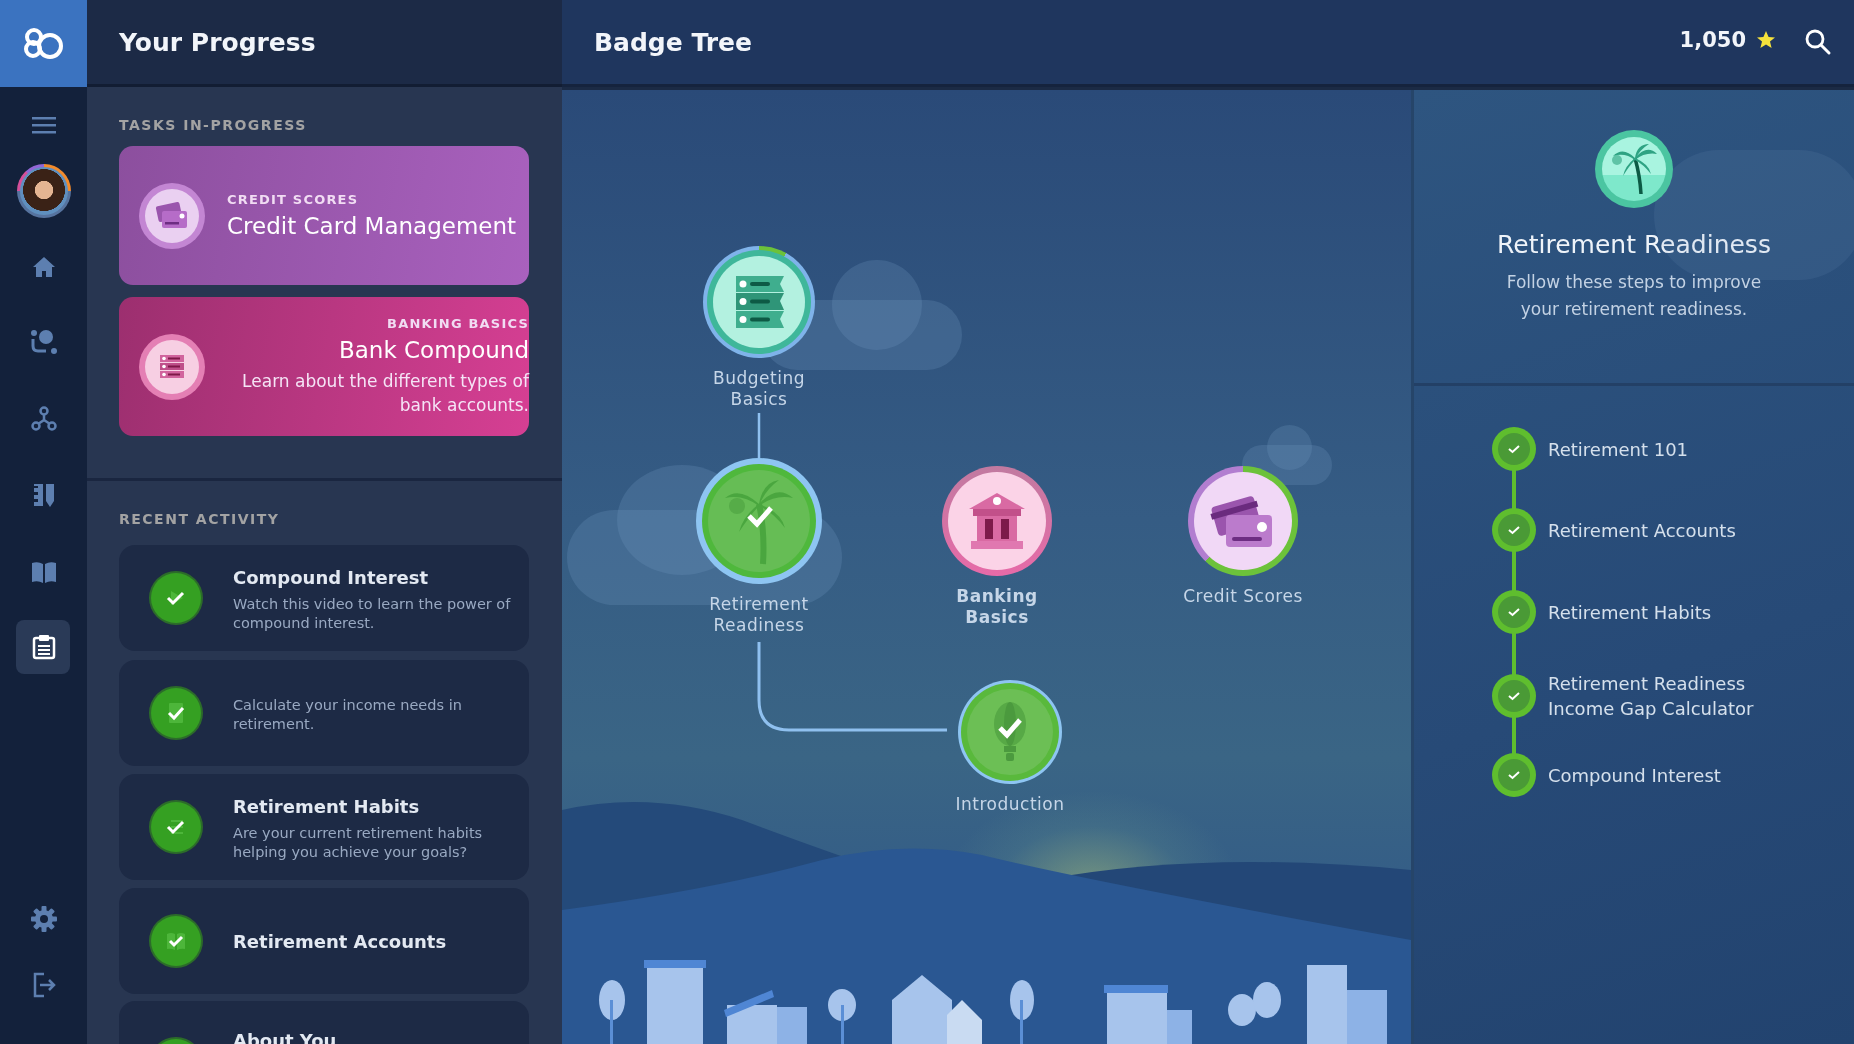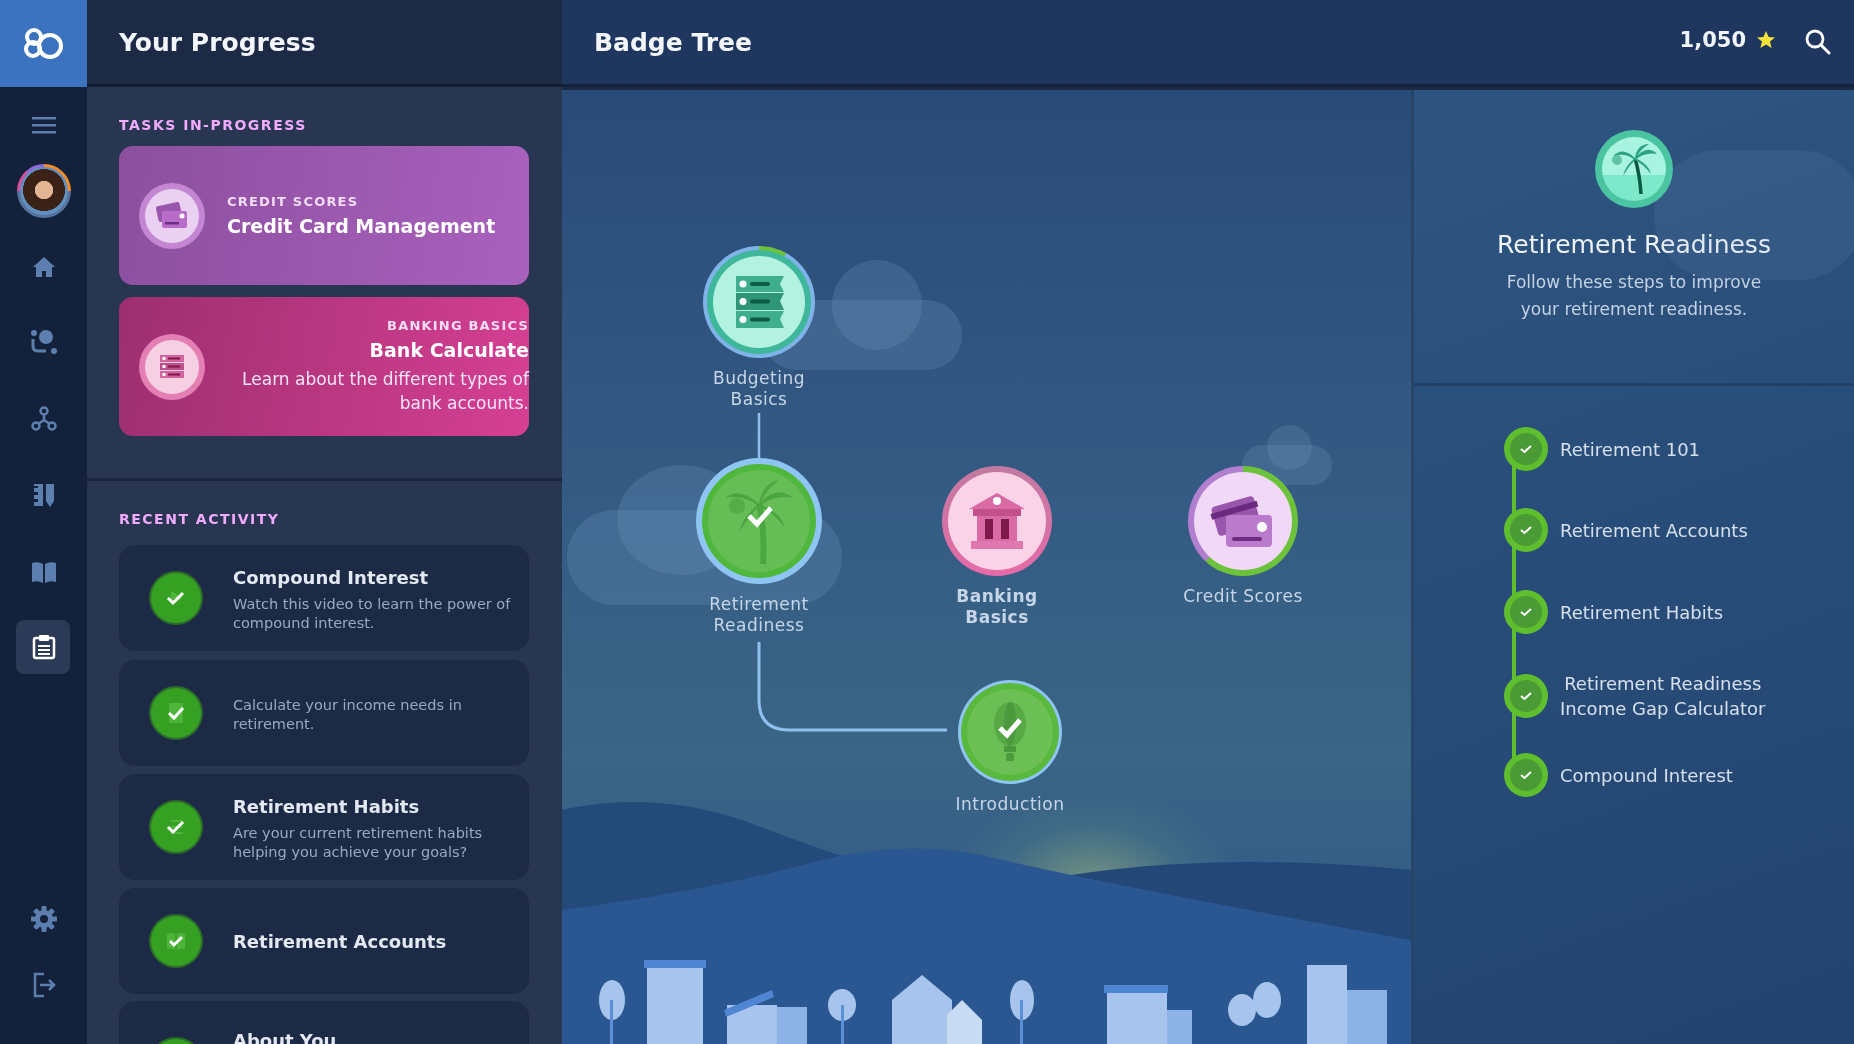--- a/index.html
+++ b/index.html
@@ -14,27 +14,27 @@
   .rail .active-bg { position: absolute; left: 16px; width: 54px; height: 54px; border-radius: 8px; background: #2a3a57; }
   .avatar { width: 54px; height: 54px; border-radius: 50%; padding: 3px;
     background: conic-gradient(#f28a2b 0 25%, #56739f 25% 75%, #d54f9a 75% 88%, #9266d6 88% 100%); }
   .avatar .face { width: 100%; height: 100%; border-radius: 50%;
     background: radial-gradient(circle at 50% 48%, #e4b592 0 26%, #3a2216 27% 60%, #5f8fbe 61%); }
 
   
   .lp { position: absolute; left: 87px; top: 0; width: 475px; height: 1044px; background: #283651; }
   .lp-head { height: 87px; background: #1c2a46; display: flex; align-items: center; padding-left: 32px; border-bottom: 3px solid #121d33; }
   .lp-head h1 { font-size: 25px; font-weight: bold; color: #f2f5fa; }
-  .section-label { font-size: 14px; letter-spacing: 1.5px; color: #f0abfc; font-weight: bold; padding-left: 32px; }
+  .section-label { font-size: 14px; letter-spacing: 1.5px; color: #a3a3a3; font-weight: bold; padding-left: 32px; }
   .task { position: absolute; left: 32px; width: 410px; height: 139px; border-radius: 14px; display: flex; align-items: center; }
   .task.purple { background: linear-gradient(100deg, #8c4f9e 0%, #a961be 100%); }
   .task.pink { background: linear-gradient(100deg, #9c2f6f 0%, #d63f93 100%); }
   .task .ticon { width: 66px; height: 66px; border-radius: 50%; margin: 0 22px 0 20px; flex: none; display: flex; align-items: center; justify-content: center; }
   .task .tcat { font-size: 13px; letter-spacing: 1.2px; color: #f1dcf3; font-weight: bold; }
-  .task .ttitle { font-size: 19px; font-weight: bold; margin-top: 6px; }
+  .task .ttitle { font-size: 23px; font-weight: normal; margin-top: 6px; }
   .task .tdesc { font-size: 17px; color: #f5e4f6; margin-top: 6px; line-height: 24px; }
   .divider-lp { position: absolute; left: 0; top: 478px; width: 475px; height: 3px; background: #1a2640; }
   .act { position: absolute; left: 32px; width: 410px; border-radius: 16px; background: #1d2a45; display: flex; align-items: center; }
   .act .check { width: 50px; height: 50px; border-radius: 50%; background: #35a022; box-shadow: 0 0 0 2px #2c6c2a; margin: 0 32px 0 32px; flex: none; display: flex; align-items: center; justify-content: center; }
   .act .atitle { font-size: 18px; font-weight: bold; color: #e3e9f2; line-height: 27px; }
   .act .adesc { font-size: 14.5px; color: #99a9c2; line-height: 19px; margin-top: 4px; }
 
   
   .mh { position: absolute; left: 562px; top: 0; width: 1292px; height: 87px; background: #1f365e; border-bottom: 3px solid #15233d; display: flex; align-items: center; }
   .mh h2 { font-size: 25px; font-weight: bold; color: #f2f5fa; margin-left: 32px; }
@@ -49,21 +49,21 @@
   .badge { position: absolute; text-align: center; }
   .badge .circle { border-radius: 50%; margin: 0 auto; display: flex; align-items: center; justify-content: center; position: relative; }
   .badge .blabel { font-size: 17px; color: #c6d6e8; line-height: 21px; margin-top: 10px; letter-spacing: 0.5px; }
 
   
   .rp { position: absolute; left: 1411px; top: 90px; width: 443px; height: 954px;
     background: linear-gradient(160deg, #2e5580 0%, #274a77 60%, #22436f 100%); border-left: 3px solid #264569; }
   .rp .top { height: 296px; border-bottom: 3px solid #234066; text-align: center; position: relative; overflow: hidden; }
   .rp .ttl { font-size: 25px; color: #eef3f9; margin-top: 22px; }
   .rp .sub { font-size: 17px; color: #c3d2e4; line-height: 27px; margin-top: 10px; }
-  .step { position: absolute; left: 90px; display: flex; align-items: center; text-align: center; }
+  .step { position: absolute; left: 78px; display: flex; align-items: center; }
   .step .dot { width: 44px; height: 44px; border-radius: 50%; background: #5fbe2e; display: flex; align-items: center; justify-content: center; flex: none; }
   .step .dot i { width: 32px; height: 32px; border-radius: 50%; background: #4a9a36; display: flex; align-items: center; justify-content: center; }
   .step .slabel { font-size: 18px; color: #d5e0ec; margin-left: 12px; line-height: 25px; }
   .vline { position: absolute; left: 98px; width: 4px; background: #5fbe2e; }
 </style>
 </head>
 <body>
 
 <nav class="rail">
   <div class="logo">
@@ -193,21 +193,21 @@
             <circle cx="7" cy="14.5" r="1.8" fill="#fff"></circle>
             <circle cx="7" cy="22.5" r="1.8" fill="#fff"></circle>
             <rect x="11" y="5.5" width="12" height="2" fill="#7e1848"></rect>
             <rect x="11" y="13.5" width="12" height="2" fill="#7e1848"></rect>
             <rect x="11" y="21.5" width="12" height="2" fill="#7e1848"></rect>
           </svg>
       </div>
     </div>
     <div>
       <div class="tcat">BANKING BASICS</div>
-      <div class="ttitle">Bank Calculate</div>
+      <div class="ttitle">Bank Compound</div>
       <div class="tdesc">Learn about the different types of bank accounts.</div>
     </div>
   </div>
 
   <div class="divider-lp"></div>
 
   <div class="section-label" style="position:absolute;top:511px;">RECENT ACTIVITY</div>
 
   <div class="act" style="top:545px;height:106px;">
     <div class="check">

